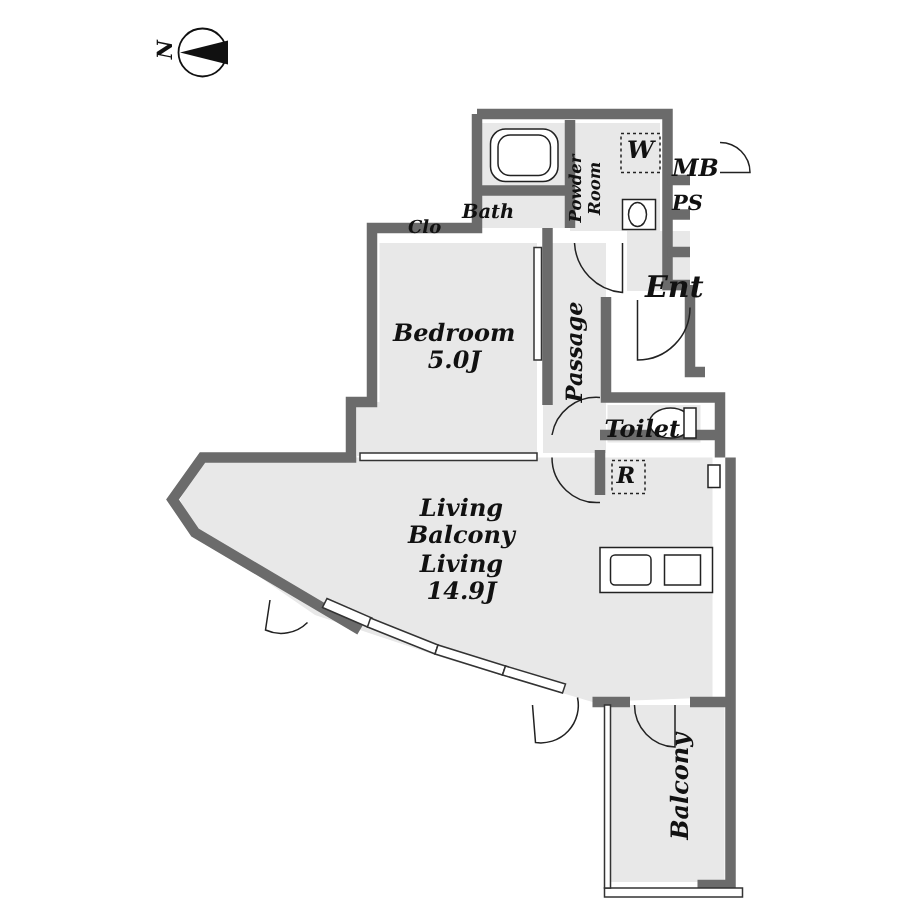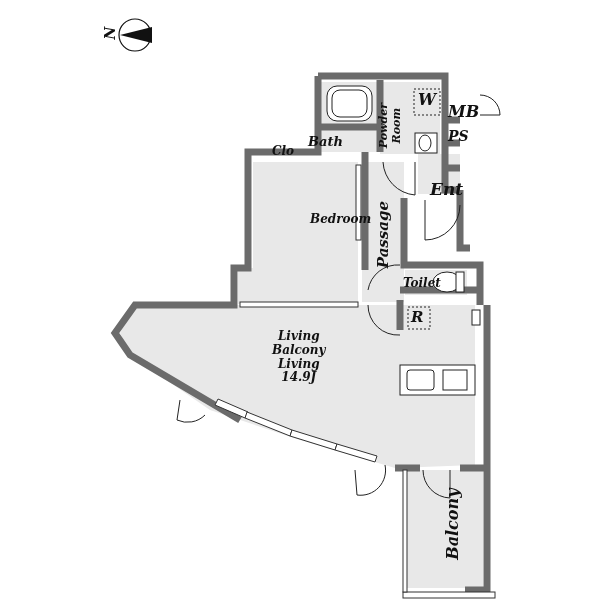--- a/index.html
+++ b/index.html
@@ -89,28 +89,29 @@
 
 <div class="lbl" style="left:308px;top:135px;font-size:13px;">Bath</div>
 <div class="lbl" style="left:368px;top:113px;font-size:11px;transform:rotate(-90deg);">
   <div>Powder</div>
   <div>Room</div>
 </div>
 <div class="lbl" style="left:418px;top:91px;font-size:16px;">W</div>
 <div class="lbl" style="left:448px;top:103px;font-size:16px;">MB</div>
 <div class="lbl" style="left:448px;top:128px;font-size:14px;">PS</div>
 <div class="lbl" style="left:272px;top:145px;font-size:12px;">Clo</div>
-<div class="lbl" style="left:430px;top:180px;font-size:17px;">Ent</div>
+<div class="lbl" style="left:430px;top:180px;font-size:20px;">Ent</div>
 
-<div class="lbl" style="left:262px;top:213px;font-size:12px;margin-left:48px;">
+<div class="lbl" style="left:262px;top:213px;font-size:16px;">
   <div>Bedroom</div>
+  <div>5.0J</div>
 </div>
 <div class="lbl" style="left:350px;top:226px;font-size:15px;transform:rotate(-90deg);">Passage</div>
-<div class="lbl" style="left:403px;top:277px;font-size:12px;">Toilet</div>
+<div class="lbl" style="left:403px;top:277px;font-size:16px;">Toilet</div>
 <div class="lbl" style="left:411px;top:309px;font-size:15px;">R</div>
 
-<div class="lbl" style="left:272px;top:330px;font-size:12px;">
+<div class="lbl" style="left:272px;top:330px;font-size:16px;">
   <div>Living</div>
   <div>Balcony</div>
   <div>Living</div>
   <div>14.9J</div>
 </div>
 <div class="lbl" style="left:418px;top:515px;font-size:16px;transform:rotate(-90deg);">Balcony</div>
 
 </body></html>

